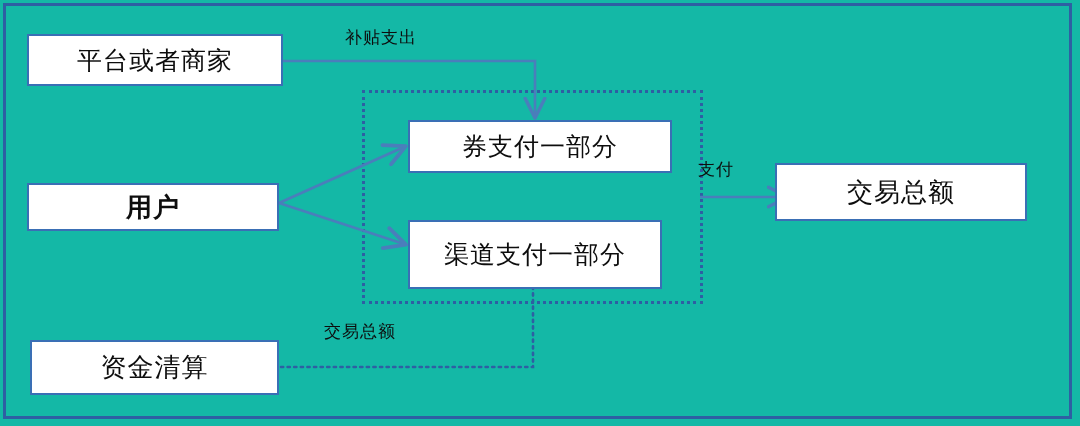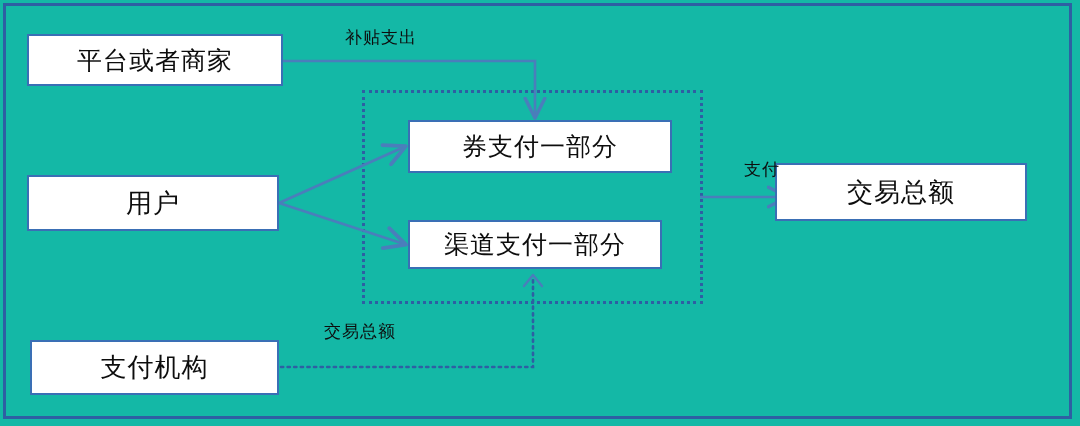--- a/index.html
+++ b/index.html
@@ -47,50 +47,51 @@
     color: #0d0d0d;
     font-weight: 400;
     letter-spacing: 1px;
     white-space: nowrap;
   }
   .node-platform {
     left: 27px; top: 34px; width: 256px; height: 52px;
     font-size: 25px;
   }
   .node-user {
-    left: 27px; top: 175px; width: 252px; height: 56px;
+    left: 27px; top: 183px; width: 252px; height: 48px;
     font-size: 26px;
+    font-weight: bold;
   }
   .node-psp {
     left: 30px; top: 340px; width: 249px; height: 55px;
     font-size: 26px;
   }
   .node-coupon {
     left: 408px; top: 120px; width: 264px; height: 53px;
     font-size: 25px;
   }
   .node-channel {
-    left: 408px; top: 220px; width: 254px; height: 49px;
+    left: 408px; top: 220px; width: 254px; height: 69px;
     font-size: 25px;
   }
   .node-total {
     left: 775px; top: 163px; width: 252px; height: 58px;
     font-size: 26px;
   }
   .edge-label {
     position: absolute;
     color: #0d0d0d;
     font-size: 17px;
     letter-spacing: 1px;
     white-space: nowrap;
     background: transparent;
   }
   .label-subsidy { left: 345px; top: 26px; }
   .label-settle  { left: 324px; top: 320px; }
-  .label-pay     { left: 744px; top: 158px; }
+  .label-pay     { left: 698px; top: 158px; }
   svg.edges {
     position: absolute;
     left: 0; top: 0;
     width: 1080px;
     height: 426px;
     pointer-events: none;
   }
 </style>
 </head>
 <body>
@@ -125,21 +126,21 @@
 
   <div class="node node-platform">
     <span>平台或者商家</span>
   </div>
 
   <div class="node node-user">
     <span>用户</span>
   </div>
 
   <div class="node node-psp">
-    <span>支付机构</span>
+    <span>资金清算</span>
   </div>
 
   <div class="node node-coupon">
     <span>券支付一部分</span>
   </div>
 
   <div class="node node-channel">
     <span>渠道支付一部分</span>
   </div>
 

